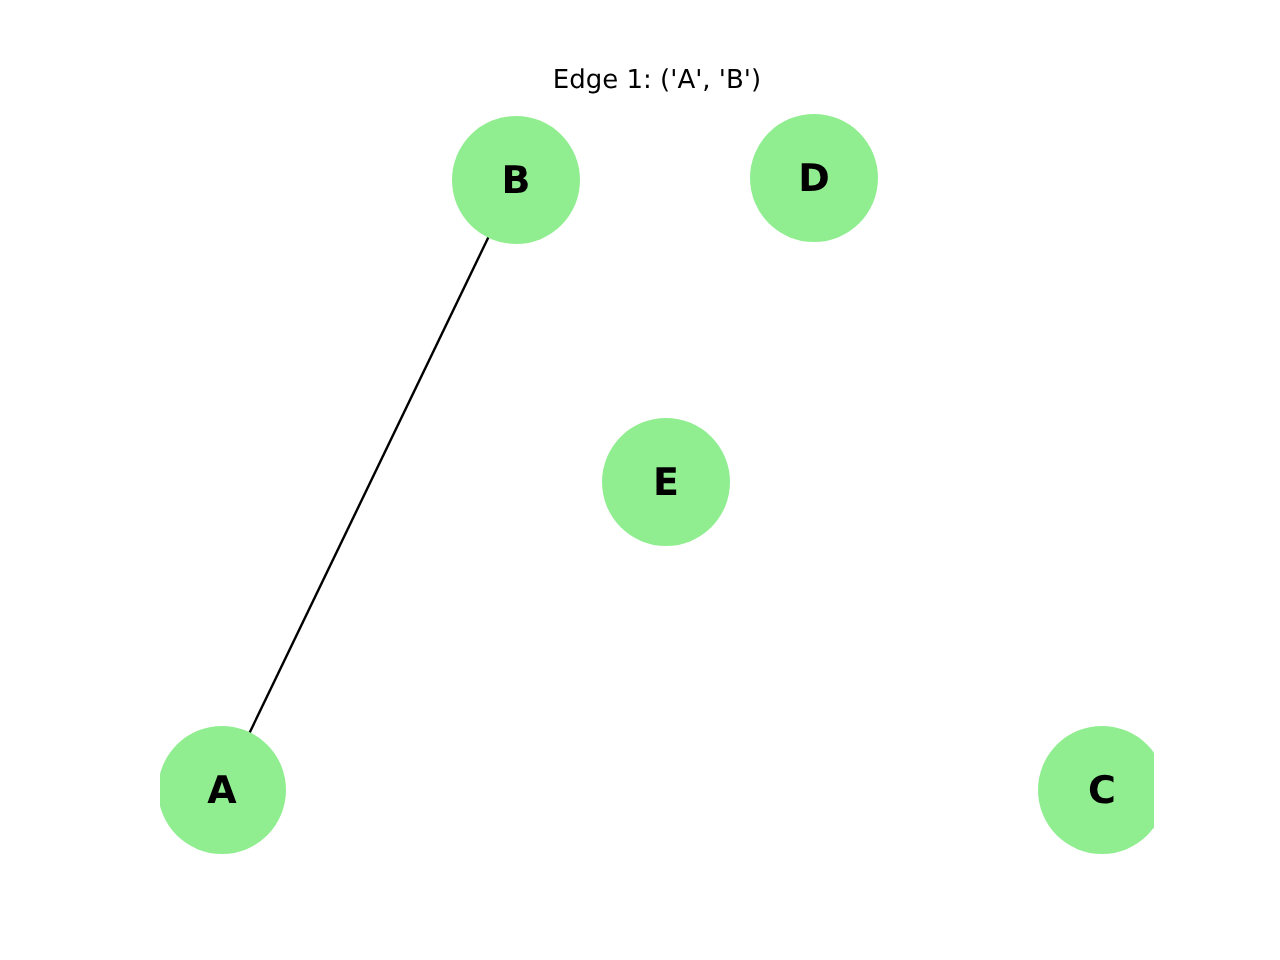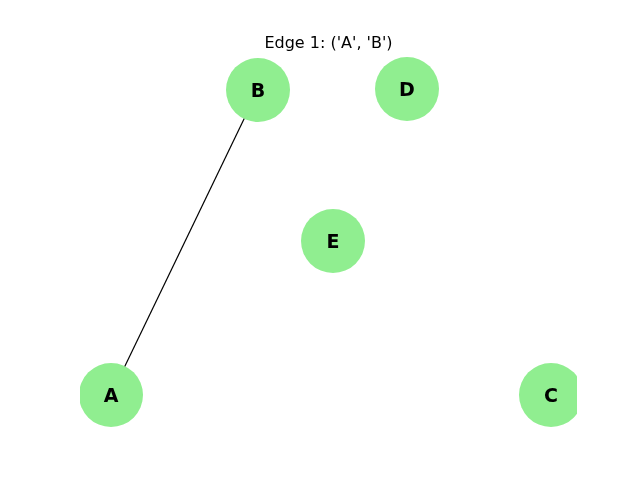--- a/index.html
+++ b/index.html
@@ -12,21 +12,21 @@
   #figure {
     position: relative;
     width: 640px; height: 480px;
     background: #ffffff;
     overflow: hidden;
   }
   #plot-title {
     position: absolute;
     left: 80px; top: 33px; width: 497px;
     text-align: center;
-    font-size: 16px;
+    font-size: 13px;
     color: #000000;
     white-space: pre;
   }
   #graph-canvas { position: absolute; left: 0; top: 0; }
   .node-label {
     font-family: "DejaVu Sans", sans-serif;
     font-weight: bold;
     font-size: 19px;
   }
 </style>

